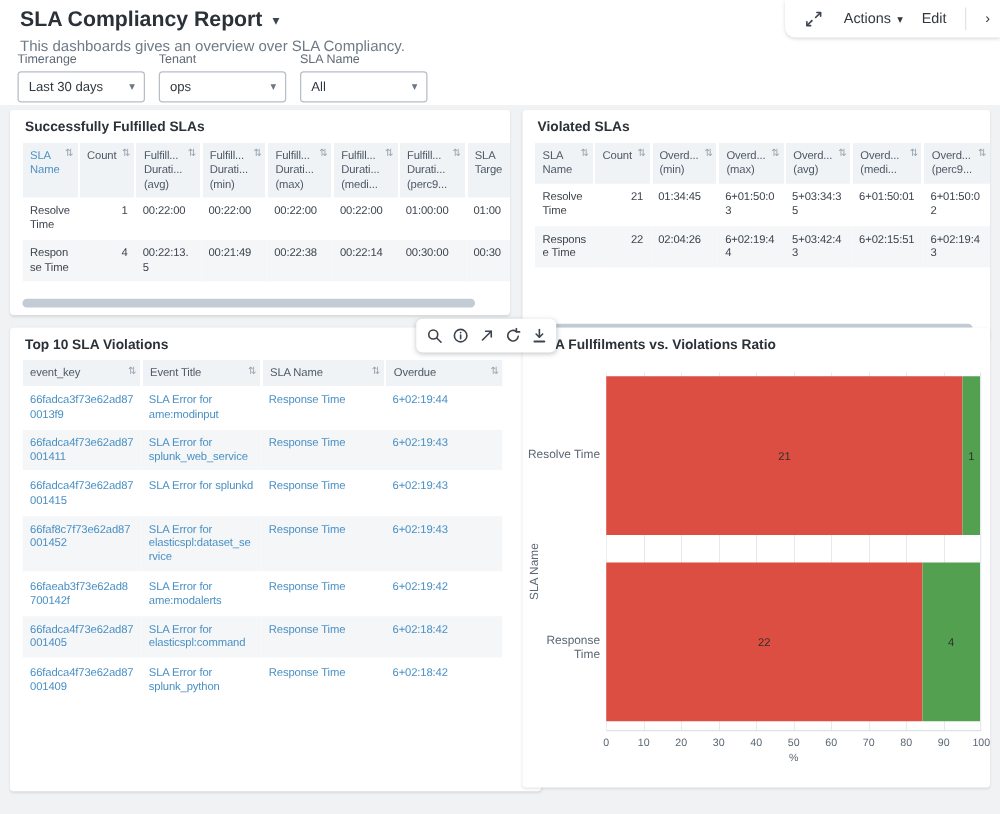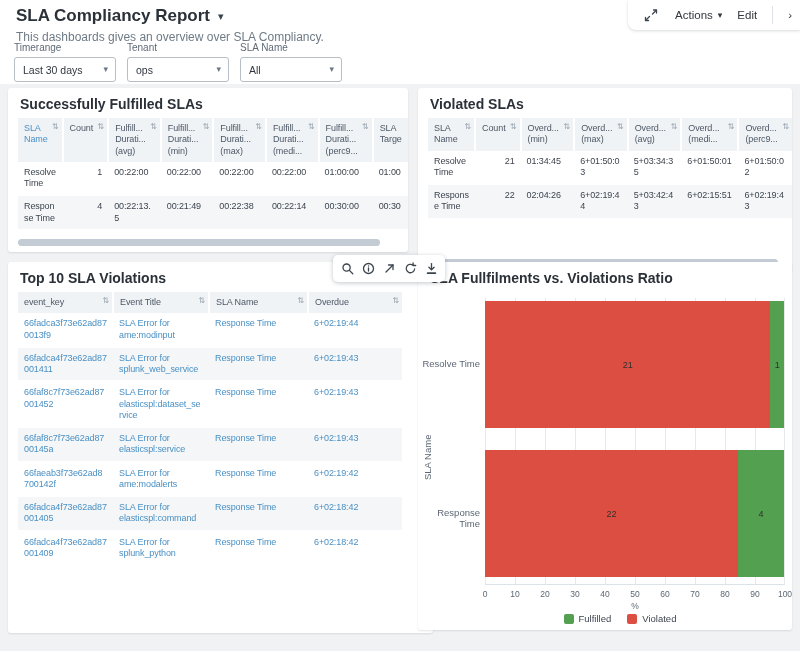--- a/index.html
+++ b/index.html
@@ -30,21 +30,21 @@
   .ta-caret { font-size:9px; color:#31373e; }
   .ta-divider { width:1px; height:18px; background:#dfe3e7; }
   .icon-btn { display:flex; align-items:center; justify-content:center; width:18px; height:18px; cursor:pointer; }
   .icon-btn svg { stroke:#3c444d; fill:none; stroke-width:1.3; stroke-linecap:round; stroke-linejoin:round; }
   
   .panel { position:absolute; background:#fff; border-radius:3px; box-shadow:0 1px 2px rgba(40,50,60,.12); overflow:hidden; }
   #panel-fulfilled { left:8px;  top:88px;  width:400px; height:164px; }
   #panel-violated  { left:418px; top:88px; width:374px; height:184px; }
   #panel-top10     { left:8px;  top:262px; width:425px; height:371px; }
   #panel-chart     { left:418px; top:262px; width:374px; height:368px; }
-  .panel-title { font-size:14px; font-weight:bold; color:#2b3138; padding:8px 24px 6px 12px; }
+  .panel-title { font-size:11px; font-weight:bold; color:#2b3138; padding:8px 24px 6px 12px; }
   
   .table-clip { overflow:hidden; margin-left:10px; position:relative; }
   #panel-fulfilled .table-clip { width:390px; }
   #panel-violated  .table-clip { width:364px; }
   #panel-top10     .table-clip { width:384px; }
   table { border-collapse:collapse; table-layout:fixed; font-size:9px; letter-spacing:-0.1px; line-height:1.25; }
   th { background:#f0f3f6; color:#4d5866; font-weight:normal; text-align:left; vertical-align:top;
        padding:5px 14px 5px 6px; white-space:pre-line; position:relative; border-right:2px solid #fff; cursor:pointer; }
   th:last-child { border-right:none; }
   th .sort { position:absolute; top:4px; right:3px; font-size:8px; color:#97a2ad; }
@@ -319,28 +319,28 @@
             <td class="link">Response Time</td>
             <td class="link">6+02:19:44</td>
           </tr>
         <tr>
             <td class="link keycell">66fadca4f73e62ad87001411</td>
             <td class="link">SLA Error for splunk_web_service</td>
             <td class="link">Response Time</td>
             <td class="link">6+02:19:43</td>
           </tr>
         <tr>
+            <td class="link keycell">66fadca4f73e62ad87001415</td>
+            <td class="link">SLA Error for splunkd</td>
+            <td class="link">Response Time</td>
+            <td class="link">6+02:19:43</td>
+          </tr>
+        <tr>
             <td class="link keycell">66faf8c7f73e62ad87001452</td>
             <td class="link">SLA Error for elasticspl:dataset_service</td>
-            <td class="link">Response Time</td>
-            <td class="link">6+02:19:43</td>
-          </tr>
-        <tr>
-            <td class="link keycell">66faf8c7f73e62ad8700145a</td>
-            <td class="link">SLA Error for elasticspl:service</td>
             <td class="link">Response Time</td>
             <td class="link">6+02:19:43</td>
           </tr>
         <tr>
             <td class="link keycell">66faeab3f73e62ad8700142f</td>
             <td class="link">SLA Error for ame:modalerts</td>
             <td class="link">Response Time</td>
             <td class="link">6+02:19:42</td>
           </tr>
         <tr>
@@ -390,23 +390,13 @@
     <span class="xtick" style="left:30%">30</span>
     <span class="xtick" style="left:40%">40</span>
     <span class="xtick" style="left:50%">50</span>
     <span class="xtick" style="left:60%">60</span>
     <span class="xtick" style="left:70%">70</span>
     <span class="xtick" style="left:80%">80</span>
     <span class="xtick" style="left:90%">90</span>
     <span class="xtick" style="left:100%">100</span>
   </div>
   <div class="xlabel">%</div>
-  <div class="legend">
-    <span class="legend-item">
-      <span class="swatch swatch-fulfilled"></span>
-      <span>Fulfilled</span>
-    </span>
-    <span class="legend-item">
-      <span class="swatch swatch-violated"></span>
-      <span>Violated</span>
-    </span>
-  </div>
 </div>
 
 </body></html>

